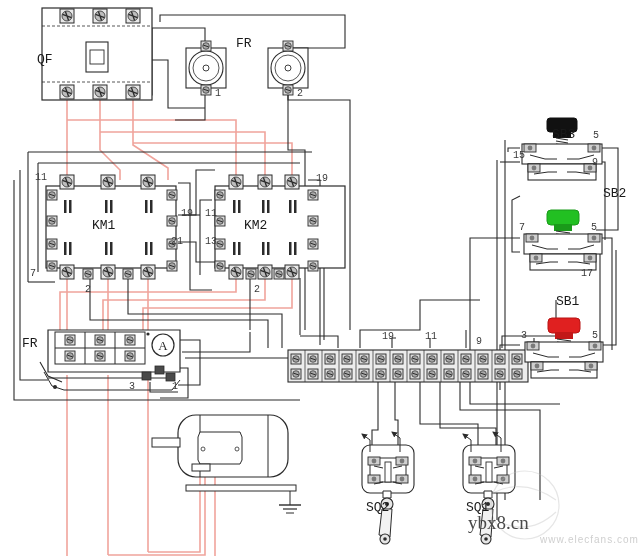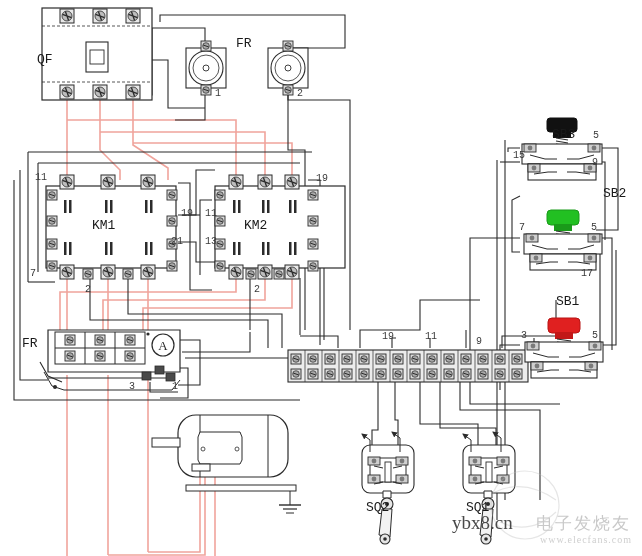--- a/index.html
+++ b/index.html
@@ -4,21 +4,21 @@
 <style>
   html,body{margin:0;padding:0;background:#ffffff;}
   body{font-family:"Liberation Serif",serif;}
   #canvas{position:relative;width:642px;height:556px;background:#fff;overflow:hidden;}
   #canvas svg{position:absolute;left:0;top:0;}
   .lbl{position:absolute;font-family:Liberation Mono, monospace;color:#1a1a1a;white-space:nowrap;}
   .lbl-big{font-size:13px;}
   .lbl-sm{font-size:10px;color:#3a3a3a;}
   .wm{position:absolute;pointer-events:none;}
   .wm-cn{font-family:"Liberation Serif",serif;font-size:17px;color:#c9c9c9;letter-spacing:2px;}
-  .wm-url{font-family:Liberation Serif, serif;font-size:10px;color:#cfcfcf;letter-spacing:1px;text-align:right;}
+  .wm-url{font-family:Liberation Sans, sans-serif;font-size:10px;color:#cfcfcf;letter-spacing:1px;text-align:right;}
   .wm-ybx{font-family:"Liberation Serif",serif;font-size:19px;color:#4a4a4a;}
 </style>
 </head>
 <body>
 
 <div id="canvas">
 
   <svg width="642" height="556" viewBox="0 0 642 556">
     <defs>
       <g id="screwterm">
@@ -474,17 +474,16 @@
   <div class="lbl lbl-sm" style="left:591px;top:222px;">5</div>
   <div class="lbl lbl-sm" style="left:581px;top:268px;">17</div>
 
   <div class="lbl lbl-big" style="left:556px;top:294px;">SB1</div>
   <div class="lbl lbl-sm" style="left:521px;top:330px;">3</div>
   <div class="lbl lbl-sm" style="left:592px;top:330px;">5</div>
 
   <div class="lbl lbl-big" style="left:366px;top:500px;">SQ2</div>
   <div class="lbl lbl-big" style="left:466px;top:500px;">SQ1</div>
 
-  <div class="wm wm-ybx" style="left:452px;top:512px;">ybx8.cn</div>
-  <div class="wm wm-cn" style="left:536px;top:512px;">电子发烧友</div>
+  <div class="wm wm-ybx" style="left:468px;top:512px;">ybx8.cn</div>
   <div class="wm wm-url" style="left:540px;top:534px;">www.elecfans.com</div>
 
 </div>
 
 </body></html>

